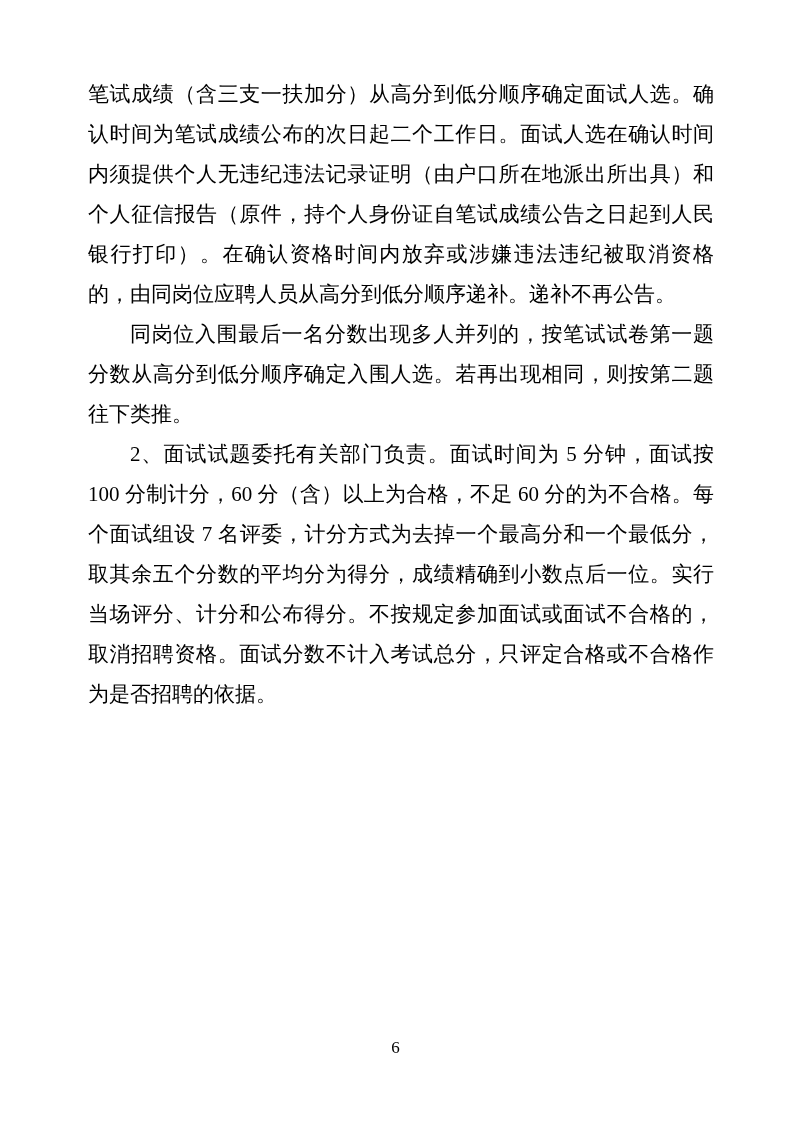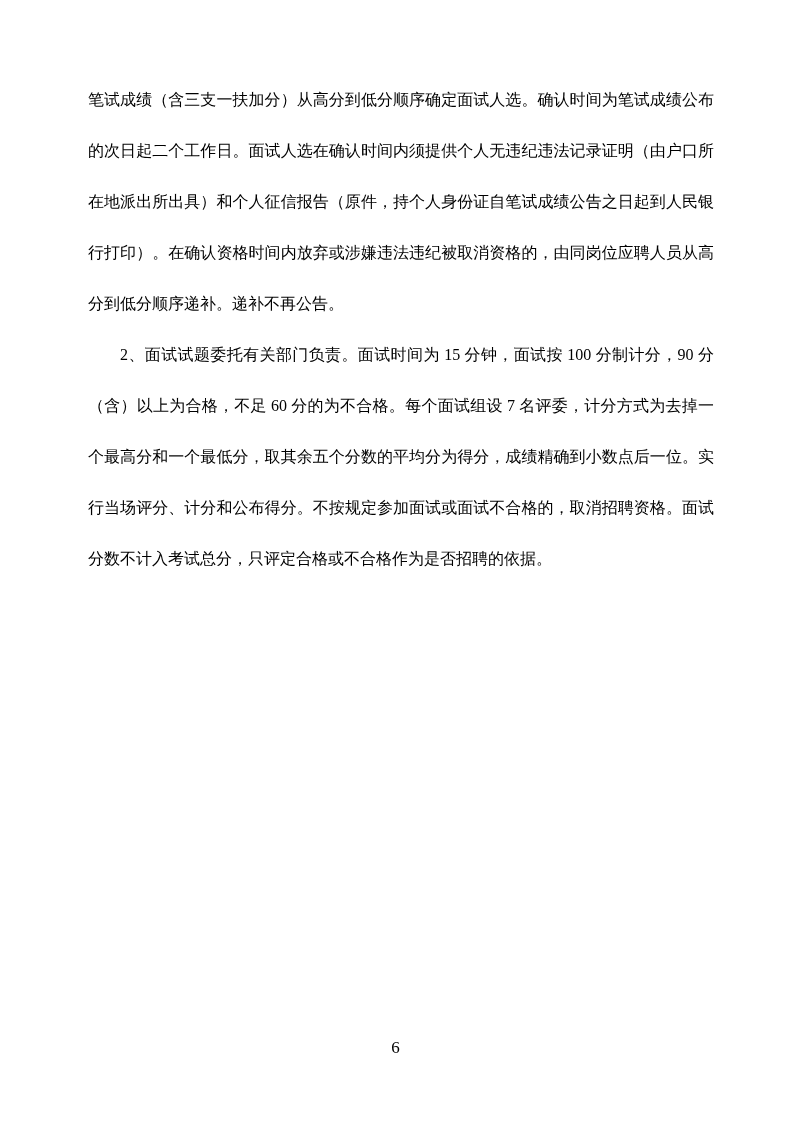--- a/index.html
+++ b/index.html
@@ -14,22 +14,22 @@
     background: #ffffff;
     font-family: "Liberation Serif", "DejaVu Serif", serif;
     color: #000000;
     overflow: hidden;
   }
   .content {
     position: absolute;
     left: 88px;
     top: 74px;
     width: 626px;
-    font-size: 16px;
-    line-height: 51px;
+    font-size: 21px;
+    line-height: 40px;
     text-align: justify;
     text-justify: inter-character;
   }
   .para {
     margin: 0;
     padding: 0;
     text-indent: 2em;
   }
   .para.no-indent {
     text-indent: 0;
@@ -44,16 +44,17 @@
     line-height: 24px;
     color: #000000;
   }
 </style>
 </head>
 <body>
 
 <div class="page">
   <div class="content">
     <p class="para no-indent">笔试成绩（含三支一扶加分）从高分到低分顺序确定面试人选。确认时间为笔试成绩公布的次日起二个工作日。面试人选在确认时间内须提供个人无违纪违法记录证明（由户口所在地派出所出具）和个人征信报告（原件，持个人身份证自笔试成绩公告之日起到人民银行打印）。在确认资格时间内放弃或涉嫌违法违纪被取消资格的，由同岗位应聘人员从高分到低分顺序递补。递补不再公告。</p>
-    <p class="para">2、面试试题委托有关部门负责。面试时间为 15 分钟，面试按 100 分制计分，90 分（含）以上为合格，不足 60 分的为不合格。每个面试组设 7 名评委，计分方式为去掉一个最高分和一个最低分，取其余五个分数的平均分为得分，成绩精确到小数点后一位。实行当场评分、计分和公布得分。不按规定参加面试或面试不合格的，取消招聘资格。面试分数不计入考试总分，只评定合格或不合格作为是否招聘的依据。</p>
+    <p class="para">同岗位入围最后一名分数出现多人并列的，按笔试试卷第一题分数从高分到低分顺序确定入围人选。若再出现相同，则按第二题往下类推。</p>
+    <p class="para">2、面试试题委托有关部门负责。面试时间为 5 分钟，面试按 100 分制计分，60 分（含）以上为合格，不足 60 分的为不合格。每个面试组设 7 名评委，计分方式为去掉一个最高分和一个最低分，取其余五个分数的平均分为得分，成绩精确到小数点后一位。实行当场评分、计分和公布得分。不按规定参加面试或面试不合格的，取消招聘资格。面试分数不计入考试总分，只评定合格或不合格作为是否招聘的依据。</p>
   </div>
   <div class="footer">6</div>
 </div>
 
 </body></html>

